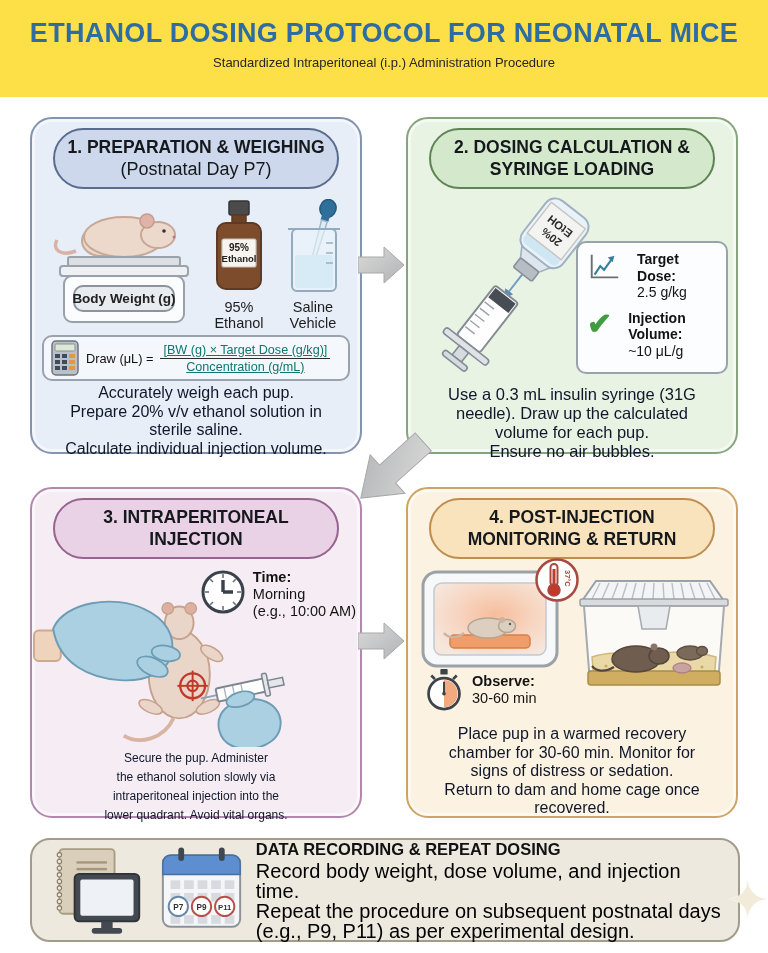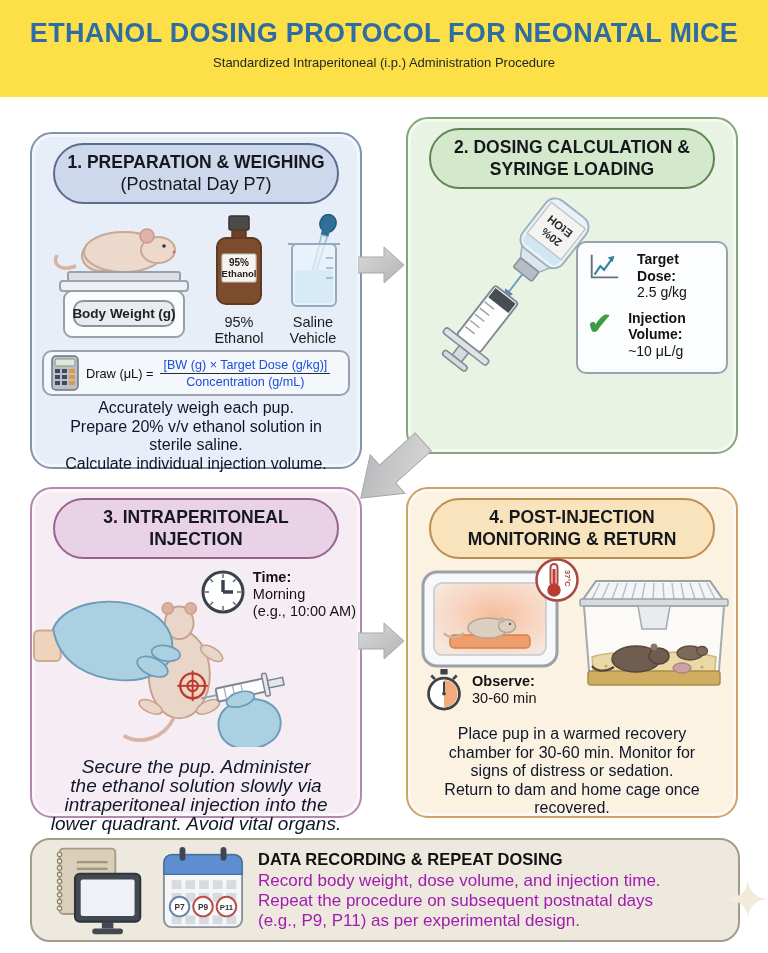--- a/index.html
+++ b/index.html
@@ -8,48 +8,48 @@
         font-family:"Liberation Sans",sans-serif;color:#141414;}
   svg text{font-family:"Liberation Sans",sans-serif;}
 
   
   .header{position:absolute;left:0;top:0;width:768px;height:97px;background:#fde047;text-align:center;}
   .header .title{margin:0;padding-top:18px;font-size:27px;font-weight:800;letter-spacing:.3px;color:#2e6da4;}
   .header .subtitle{margin-top:6px;font-size:13px;color:#262626;}
 
   
   .panel{position:absolute;width:332px;border-radius:22px;box-shadow:inset 0 0 0 3px rgba(255,255,255,.5);}
-  .panel.p1{left:30px;top:117px;height:337px;background:#e7eef8;border:2.5px solid #8294ae;margin-top:15px;}
+  .panel.p1{left:30px;top:117px;height:337px;background:#e7eef8;border:2.5px solid #8294ae;}
   .panel.p2{left:406px;top:117px;height:337px;background:#e9f3e4;border:2.5px solid #86a57c;}
   .panel.p3{left:30px;top:487px;height:331px;background:#f6edf4;border:2.5px solid #b288ae;}
   .panel.p4{left:406px;top:487px;height:331px;background:#fcf2e1;border:2.5px solid #cfa265;}
 
   .pill{margin:9px auto 4px;width:87%;border-radius:32px;text-align:center;padding:6px 4px 7px;line-height:22px;}
   .p1 .pill{background:#cdd8ec;border:2.5px solid #5a6c8d;}
   .p2 .pill{background:#d4e8cc;border:2.5px solid #5f8453;}
   .p3 .pill{background:#e9d2e6;border:2.5px solid #96648f;}
   .p4 .pill{background:#f8e3bd;border:2.5px solid #bf8d4e;}
   .pill .t1{display:block;font-size:17.5px;font-weight:800;color:#15181c;}
   .pill .t2{display:block;font-size:17.5px;font-weight:800;color:#15181c;}
   .p1 .pill .t2{font-weight:400;font-size:18px;}
 
   .caption{text-align:center;color:#0f172a;}
   .p1 .caption{margin-top:3px;font-size:16px;line-height:18.5px;}
   .p2 .caption{margin-top:4px;font-size:16.5px;line-height:19px;}
-  .p3 .caption{margin-top:10px;font-size:19px;line-height:19px;font-style:italic;}
+  .p3 .caption{margin-top:2px;font-size:12px;line-height:19px;}
   .p4 .caption{margin-top:4px;font-size:16px;line-height:18.5px;}
 
   
   .illo1{display:flex;justify-content:center;align-items:flex-end;gap:13px;height:138px;padding:0 6px;margin-top:2px;}
   .illo-group{text-align:center;}
   .mini-cap{font-size:14.5px;line-height:16px;color:#1d1d1d;margin-top:2px;}
   .formula-box{margin:4px 10px 0;background:#f4f7fb;border:2px solid #9aa3ad;border-radius:10px;
                display:flex;align-items:center;gap:7px;padding:4px 7px;height:46px;}
   .formula-prefix{font-size:12.8px;color:#111;white-space:nowrap;}
-  .fraction{text-align:center;font-size:12.6px;color:#1d4ed8;}
+  .fraction{text-align:center;font-size:12.6px;color:#0f766e;text-decoration:underline;}
   .fraction .num{border-bottom:1.6px solid #2c2c2c;padding:0 3px 1px;white-space:nowrap;}
   .fraction .den{padding-top:1px;white-space:nowrap;}
   .calc-icon{flex:0 0 auto;}
 
   
   .illo2{position:relative;height:188px;}
   .syringe-svg{position:absolute;left:6px;top:-6px;}
   .infobox{position:absolute;right:8px;top:48px;width:152px;background:#fcfdfe;border:2px solid #98a3ab;
            border-radius:10px;padding:8px 9px 4px;}
   .inforow{display:flex;gap:16px;margin-bottom:9px;align-items:flex-start;}
@@ -76,21 +76,21 @@
   .arrow-12{left:358px;top:244px;}
   .arrow-34{left:358px;top:620px;}
   .arrow-diag{left:344px;top:422px;width:96px;height:96px;}
   .arrow-diag svg{transform:rotate(138deg);transform-origin:50% 50%;}
 
   
   .footer-box{position:absolute;left:30px;top:838px;width:710px;height:104px;background:#eee9df;
               border:2.5px solid #a49c8a;border-radius:20px;display:flex;align-items:center;gap:12px;
               padding:6px 14px 6px 16px;}
   .footer-text .ftitle{font-size:16.5px;font-weight:800;color:#111;margin-bottom:2px;}
-  .footer-text .fline{font-size:17px;line-height:20px;color:#a21caf;}
+  .footer-text .fline{font-size:20px;line-height:20px;color:#000000;}
   .sparkle{position:absolute;left:726px;top:874px;font-size:52px;line-height:52px;color:#f2ebd9;
            text-shadow:0 0 2px #ffffff;}
 </style>
 </head>
 <body>
 
 <div id="page">
 
   <div class="header">
     <h1 class="title">ETHANOL DOSING PROTOCOL FOR NEONATAL MICE</h1>
@@ -230,20 +230,26 @@
         </div>
         <div class="inforow">
           <span class="check-glyph">✔</span>
           <div class="txt">
             <b>Injection</b>
             <b>Volume:</b>
             <span>~10 μL/g</span>
           </div>
         </div>
       </div>
+    </div>
+    <div class="caption">
+      <div>Use a 0.3 mL insulin syringe (31G</div>
+      <div>needle). Draw up the calculated</div>
+      <div>volume for each pup.</div>
+      <div>Ensure no air bubbles.</div>
     </div>
   </div>
 
   <div class="panel p3">
     <div class="pill">
       <span class="t1">3. INTRAPERITONEAL</span>
       <span class="t2">INJECTION</span>
     </div>
     <div class="illo3">
       <svg class="hands-svg" width="262" height="172" viewBox="0 0 262 180">

